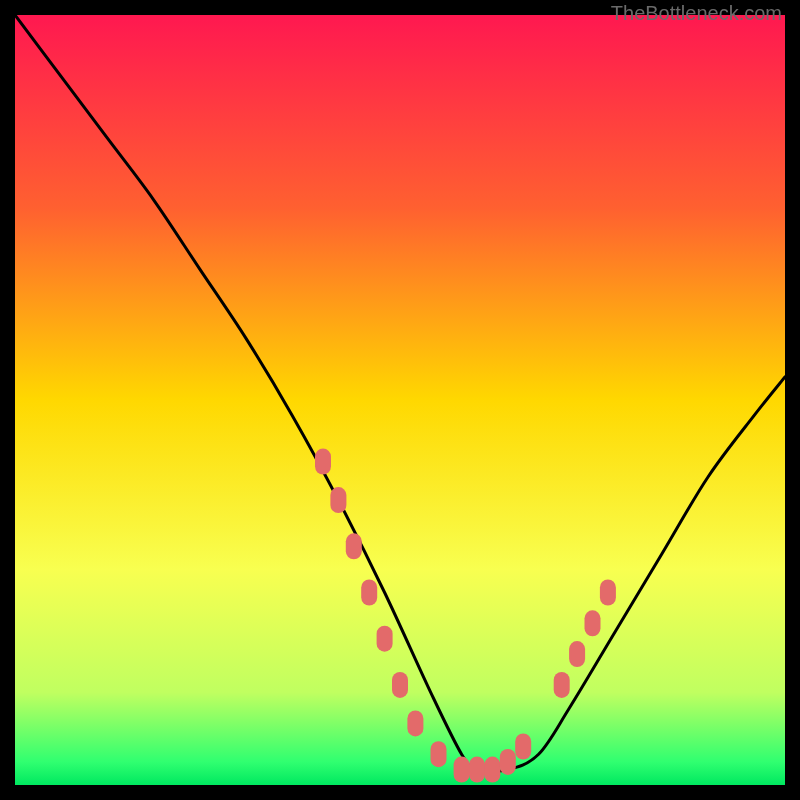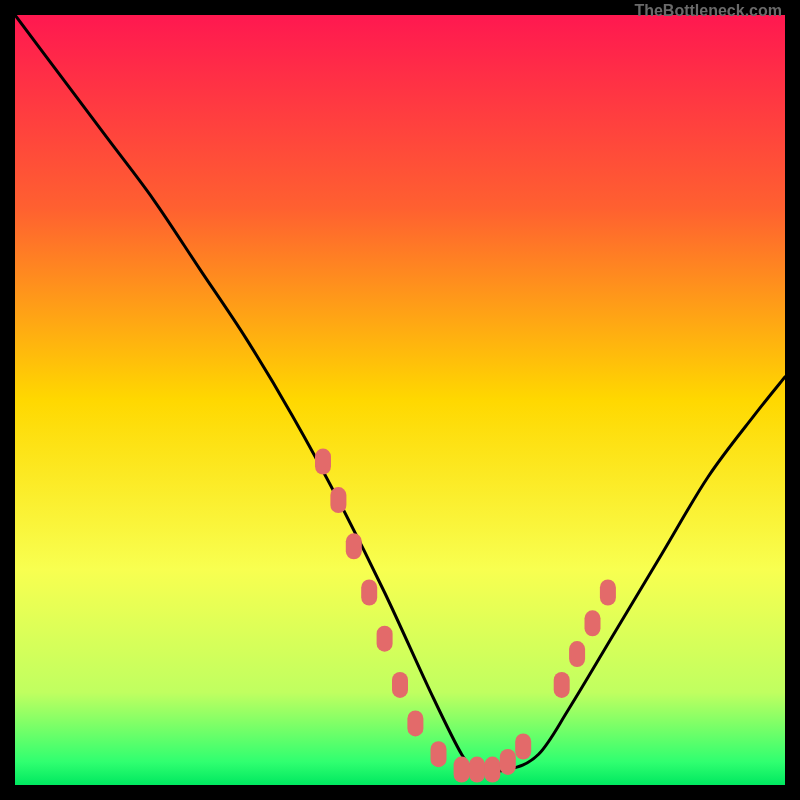--- a/index.html
+++ b/index.html
@@ -30,22 +30,22 @@
     left: 0;
     top: 0;
     width: 100%;
     height: 100%;
   }
   .attribution {
     position: absolute;
     top: 2px;
     right: 18px;
     color: #6a6a6a;
-    font-size: 16px;
-    font-weight: 700;
+    font-size: 20px;
+    font-weight: 400;
     z-index: 10;
   }
 </style>
 </head>
 <body>
 
 <div class="attribution">TheBottleneck.com</div>
 
 <div class="chart-area">
   <svg class="gradient-bg" viewBox="0 0 770 770" preserveAspectRatio="none">

